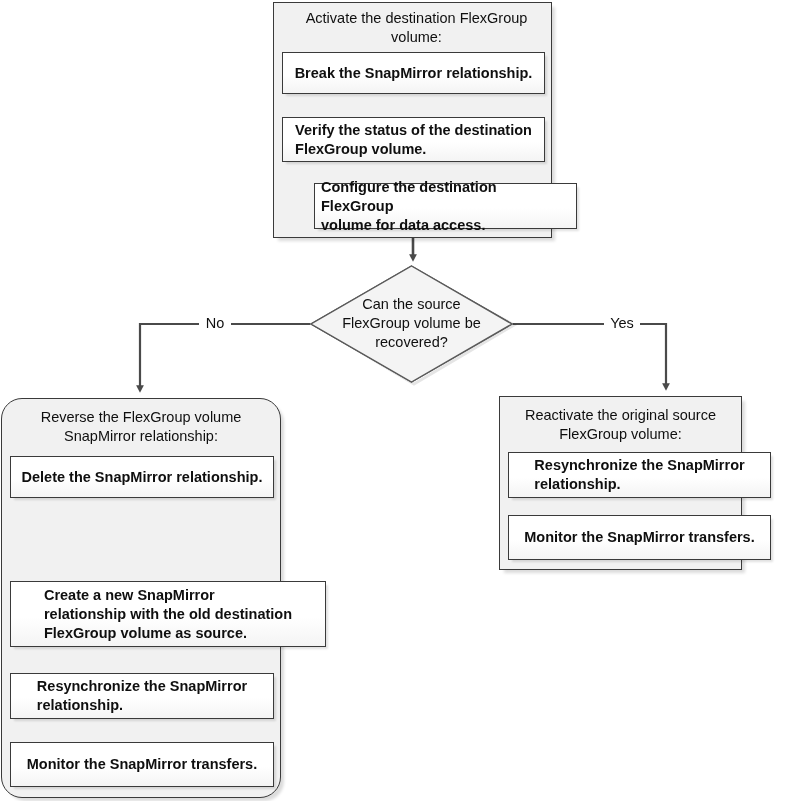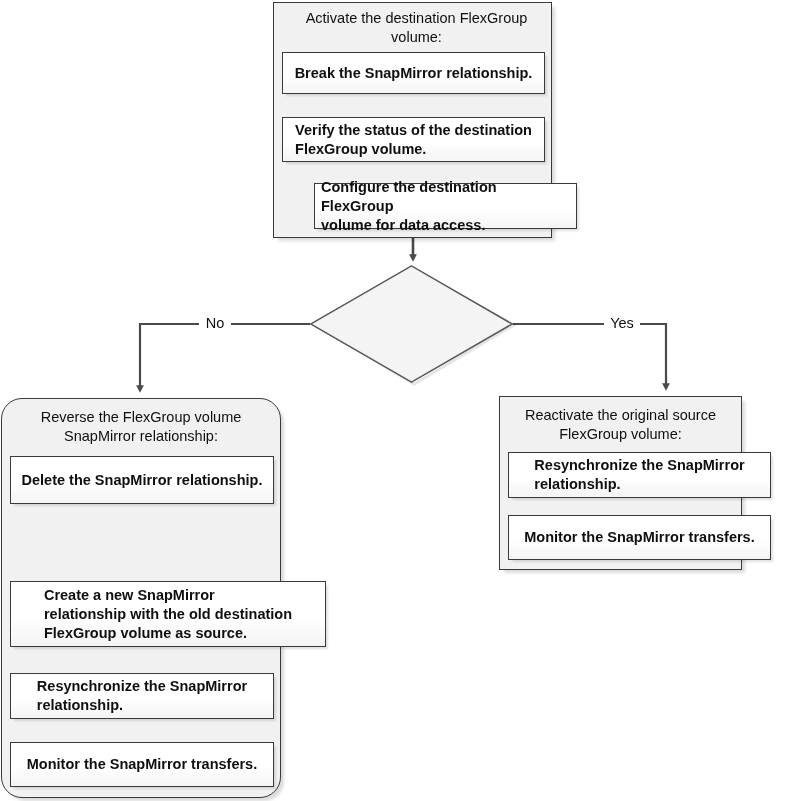--- a/index.html
+++ b/index.html
@@ -167,30 +167,33 @@
 volume for data access.</span>
     </div>
   </div>
 
   <div class="diamond-wrap" style="left:308px; top:263px; width:207px; height:122px;">
     <svg width="207" height="122" viewBox="0 0 207 122">
       <polygon points="103.5,3 204,61 103.5,119 3,61" fill="#f4f4f4" stroke="#5a5a5a" stroke-width="1.4" style="filter:none;"></polygon>
       <polygon points="106,7 206,62 106,121 7,62" fill="none" stroke="rgba(0,0,0,0.10)" stroke-width="3"></polygon>
       <polygon points="103.5,3 204,61 103.5,119 3,61" fill="#f4f4f4" stroke="#5a5a5a" stroke-width="1.4"></polygon>
     </svg>
+    <div class="diamond-label" style="top:32px;">Can the source
+FlexGroup volume be
+recovered?</div>
   </div>
 
   <div class="edge-label" style="left:180px; top:315px; width:26px;margin-left:19px;">No</div>
   <div class="edge-label" style="left:604px; top:315px; width:30px;">Yes</div>
 
   <div class="group" style="left:1px; top:398px; width:280px; height:400px;border-radius:21px;">
     <div class="group-title" style="top:9px;">Reverse the FlexGroup volume
 SnapMirror relationship:</div>
 
-    <div class="step" style="left:8px; top:57px; width:264px; height:48px;">
+    <div class="step" style="left:8px; top:57px; width:264px; height:42px;">
       <span class="step-label">Delete the SnapMirror relationship.</span>
     </div>
 
 
     <div class="step" style="left:8px; top:182px; width:316px; height:66px;">
       <span class="step-label">Create a new SnapMirror
 relationship with the old destination
 FlexGroup volume as source.</span>
     </div>
 

